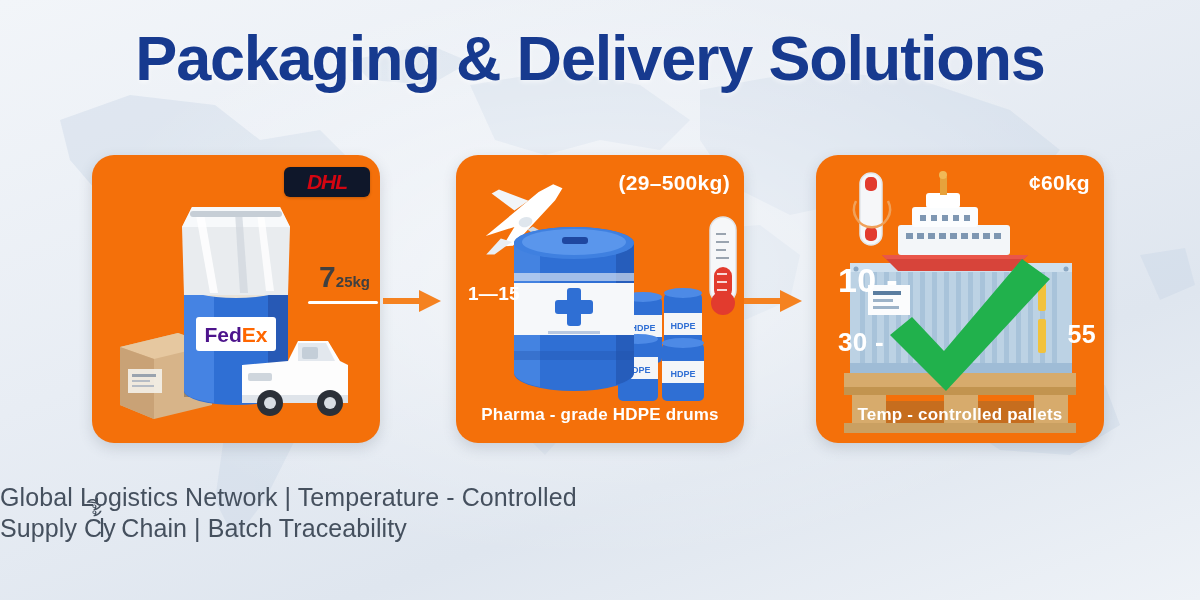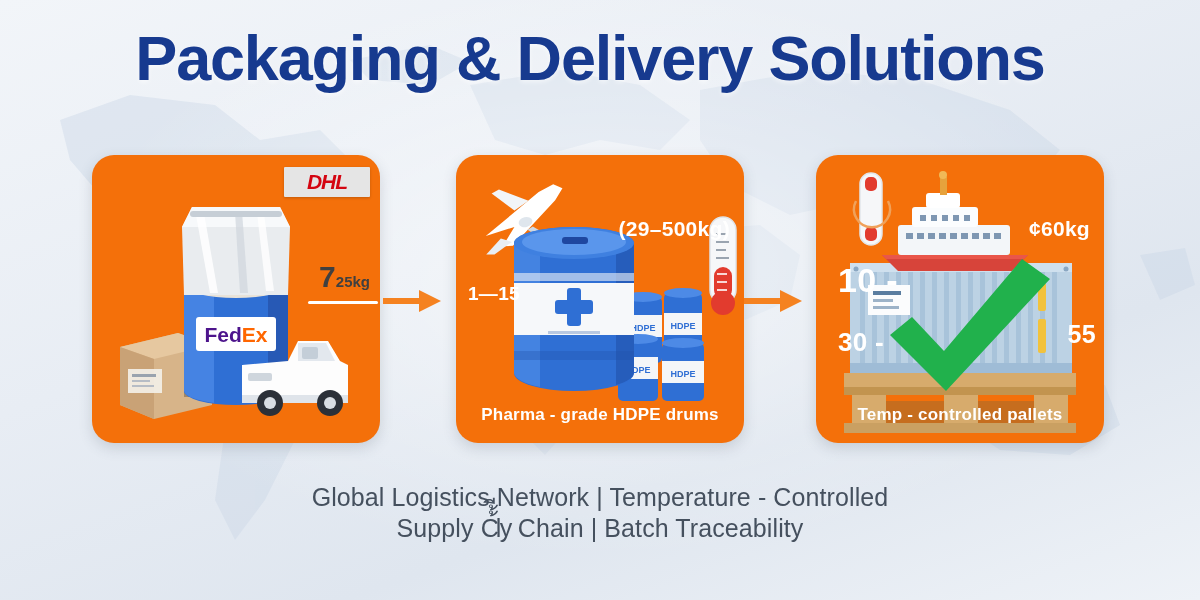--- a/index.html
+++ b/index.html
@@ -68,21 +68,21 @@
 
   
   .corner-label {
     position: absolute;
     color: #ffffff;
     font-weight: bold;
     font-size: 21px;
     letter-spacing: .3px;
     white-space: nowrap;
   }
-  .cl-topright { right: 14px; top: 16px; margin-top: 46px; }
+  .cl-topright { right: 14px; top: 16px; }
   .cl-left     { left: 12px;  top: 128px; font-size: 19px; }
   .cl-right    { right: 8px;  top: 165px; font-size: 25px; }
   .cl-n10      { left: 22px;  top: 106px; font-size: 34px; }
   .cl-n30      { left: 22px;  top: 172px; font-size: 26px; }
 
   
   .kg7 {
     position: absolute; right: 10px; top: 105px;
     color: #404040;
     white-space: nowrap;
@@ -91,22 +91,22 @@
   .kg7 .sml { font-size: 15px; font-weight: bold; }
   .kg7-rule {
     position: absolute; right: 2px; top: 146px;
     width: 70px; height: 3px; background: #ffffff; border-radius: 2px;
   }
 
   
   .dhl {
     position: absolute; right: 10px; top: 12px;
     width: 86px; height: 30px;
-    background: #e5e5e5;
-    border-radius: 1px;
+    background: #0f172a;
+    border-radius: 6px;
     display: flex; align-items: center; justify-content: center;
     box-shadow: 0 1px 3px rgba(0,0,0,.2);
   }
   .dhl span {
     color: #d40511;
     font-size: 21px;
     font-weight: bold;
     font-style: italic;
     letter-spacing: -1px;
     font-family: "Liberation Sans", sans-serif;
@@ -117,21 +117,21 @@
     position: absolute;
     top: 288px;
     width: 60px; height: 26px;
   }
   .arrow.a1 { left: 383px; }
   .arrow.a2 { left: 744px; }
 
   
   .footer {
     position: absolute; top: 482px; left: 0; width: 1200px;
-    text-align: center;
+    text-align: left;
     color: #45505e;
     font-size: 25px;
     line-height: 31px;
     letter-spacing: .1px;
   }
   .footer .l1 { display: block; }
   .footer .l2 { display: block; }
   .garbled {
     display: inline-block;
     filter: blur(0.4px);

